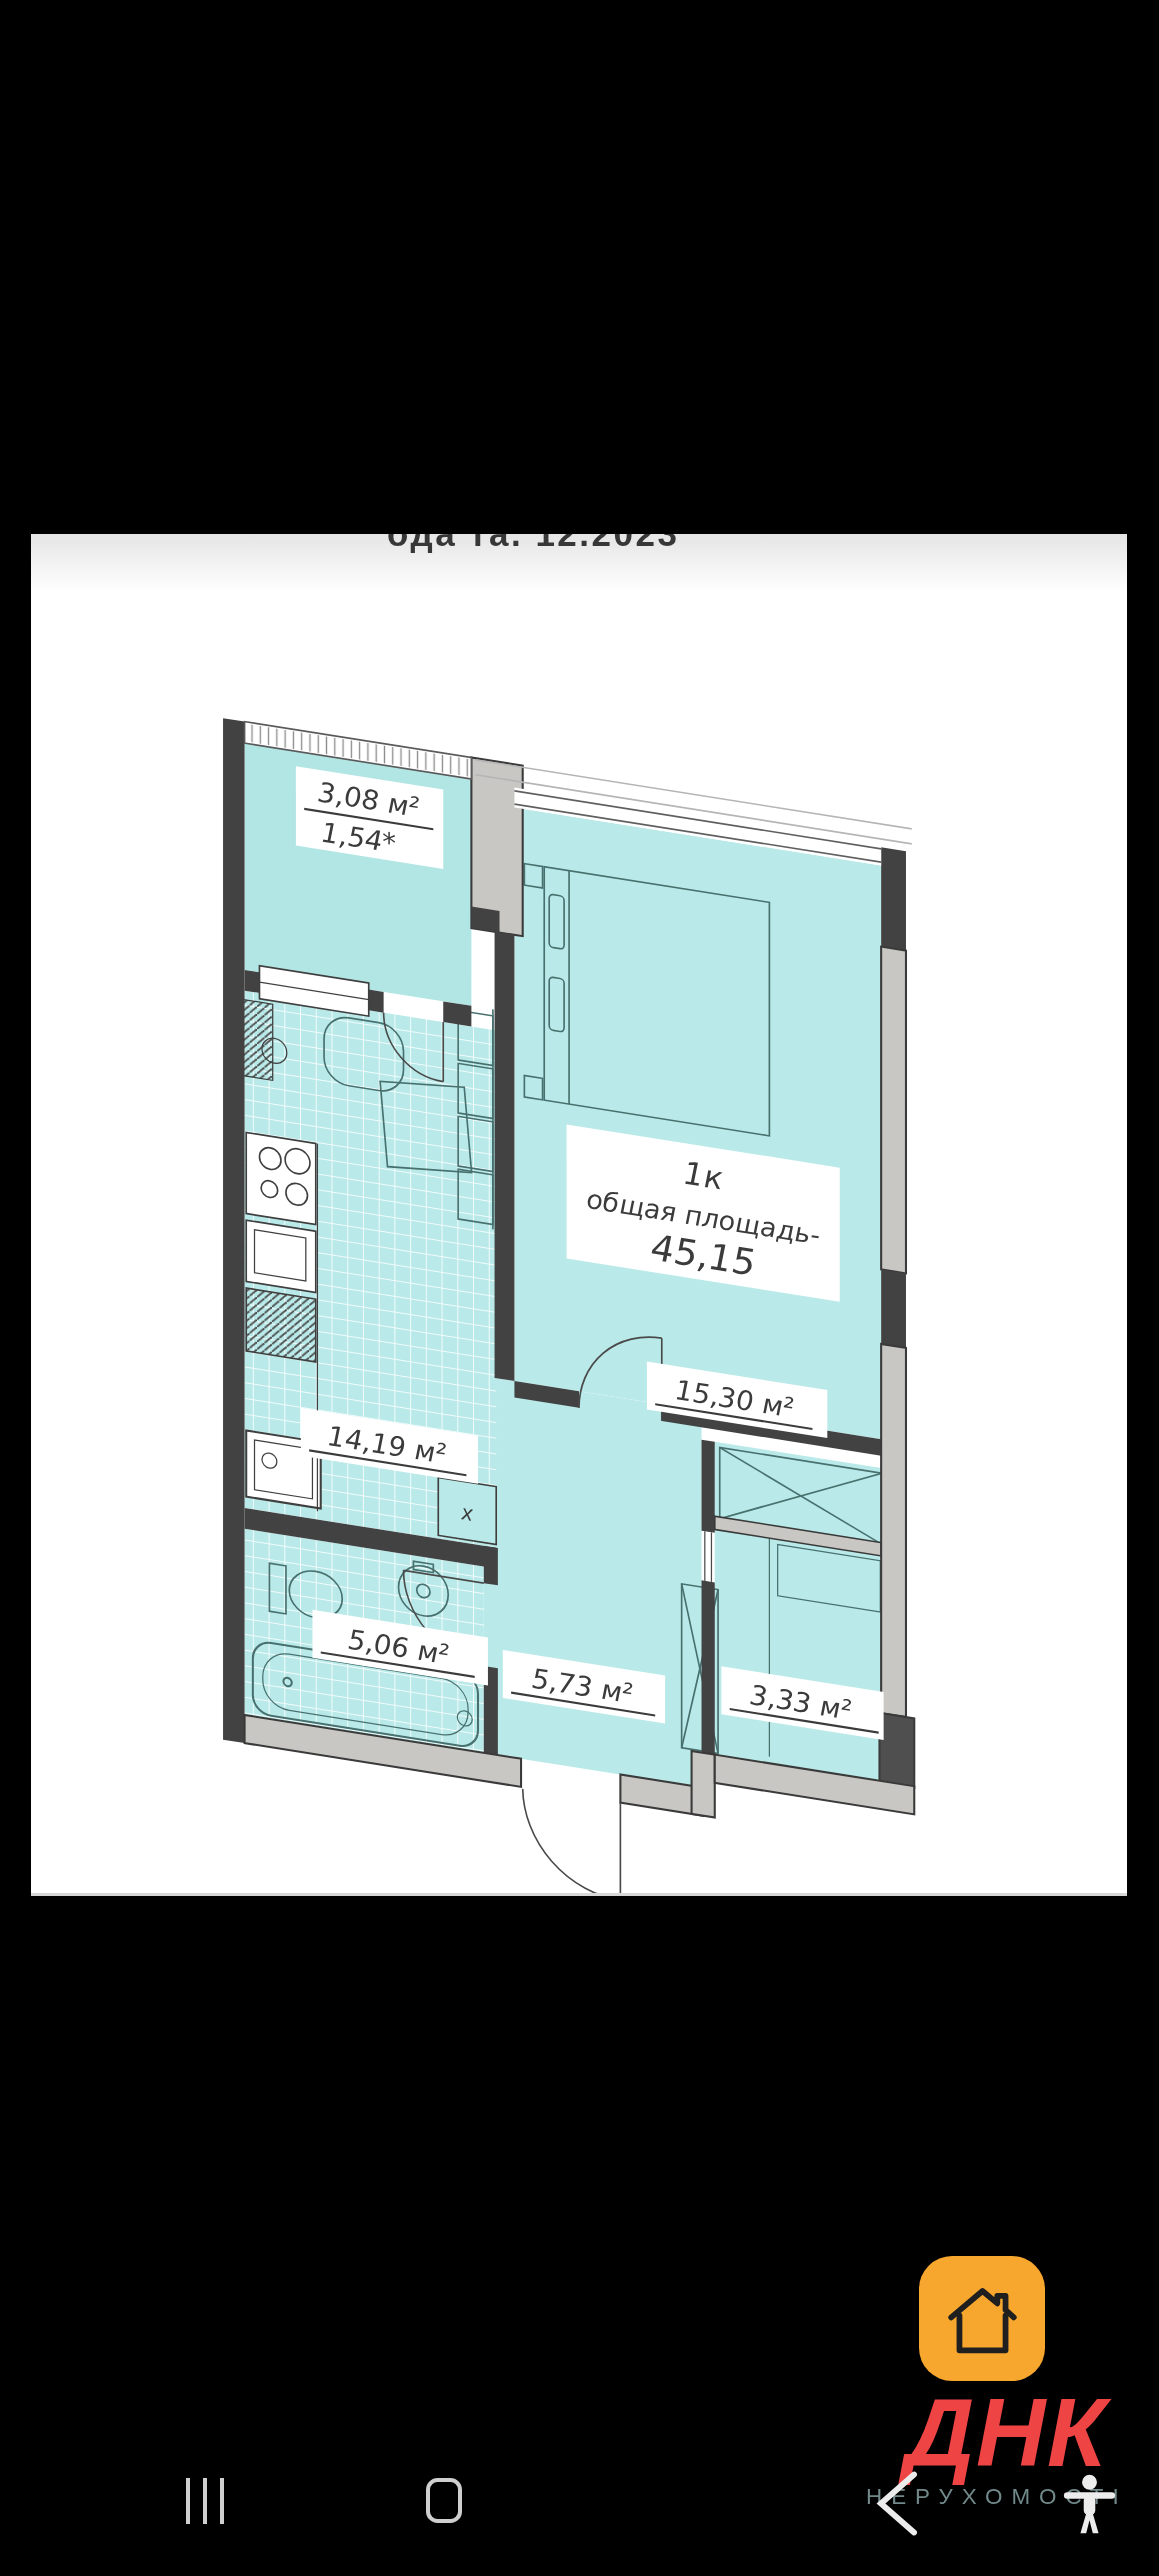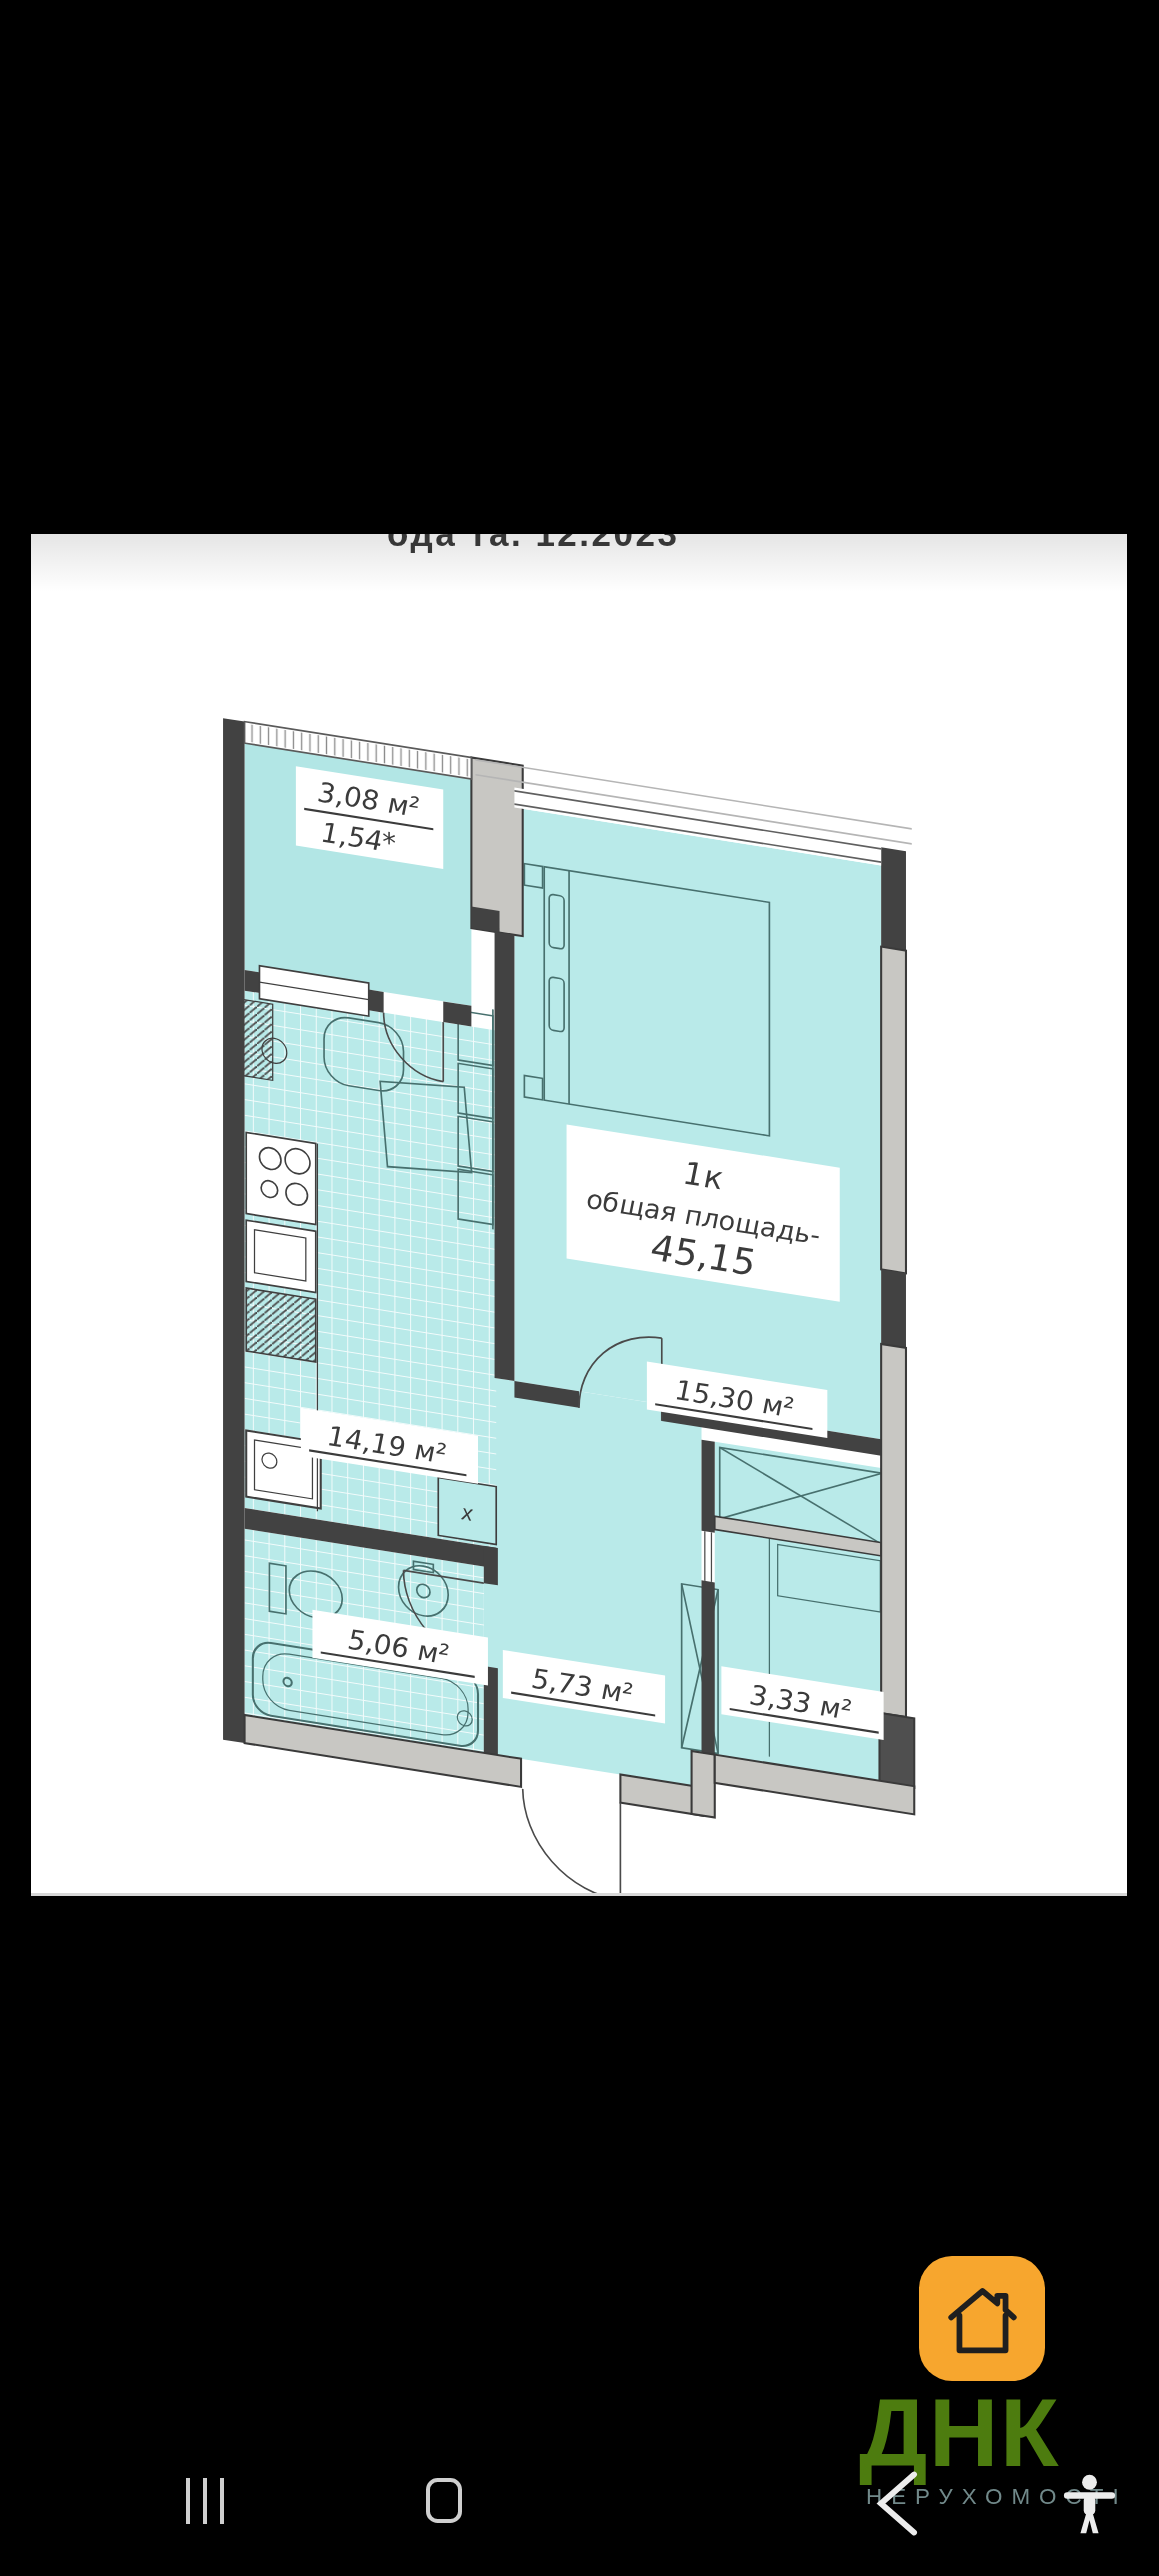--- a/index.html
+++ b/index.html
@@ -12,22 +12,22 @@
   .photo-top-shade{position:absolute;left:0;top:0;width:100%;height:58px;
          background:linear-gradient(rgba(0,0,0,.10),rgba(0,0,0,0));pointer-events:none;}
   .photo-bottom-line{position:absolute;left:0;bottom:0;width:100%;height:3.3px;background:#d7d7d7;}
   .top-note{position:absolute;left:356px;top:-20px;font-size:35px;font-weight:600;
          color:#3c3c3c;letter-spacing:2.5px;white-space:nowrap;}
   .plan-svg{position:absolute;left:0;top:0;}
   
   .app-btn{position:absolute;left:919px;top:2256px;width:126px;height:125px;
          background:#f7a62e;border-radius:33px;display:flex;align-items:center;justify-content:center;}
   
-  .brand{position:absolute;left:859px;top:2385px;font-size:96px;font-weight:800;
-         color:#4d7c0f;letter-spacing:1.7px;line-height:1;}
+  .brand{position:absolute;left:905px;top:2385px;font-size:96px;font-weight:800;
+         color:#ef4444;letter-spacing:1.7px;line-height:1;font-style:italic;}
   .brand-sub{position:absolute;left:866px;top:2484px;font-size:22.4px;font-weight:500;
          color:#71898a;letter-spacing:9px;white-space:nowrap;}
   
   .nav-recents{position:absolute;left:186px;top:2478px;width:38px;height:46px;
          display:flex;justify-content:space-between;}
   .nav-recents i{display:block;width:4.1px;height:46px;background:#cfcfcf;}
   .nav-home{position:absolute;left:426px;top:2478px;width:36px;height:45px;
          border:4.1px solid #cfcfcf;border-radius:11.6px;box-sizing:border-box;}
   .nav-back{position:absolute;left:871px;top:2471px;width:53px;height:65px;}
   .nav-acc{position:absolute;left:1062px;top:2474px;width:55px;height:61px;}

